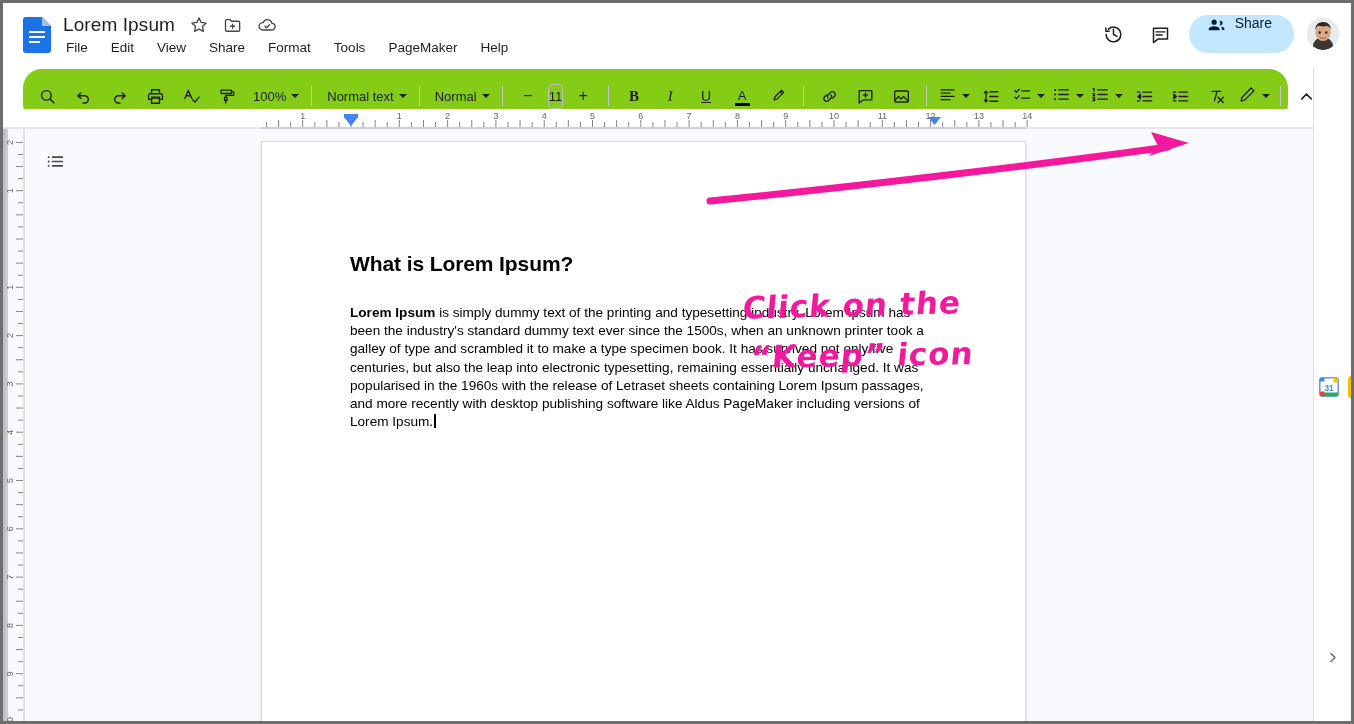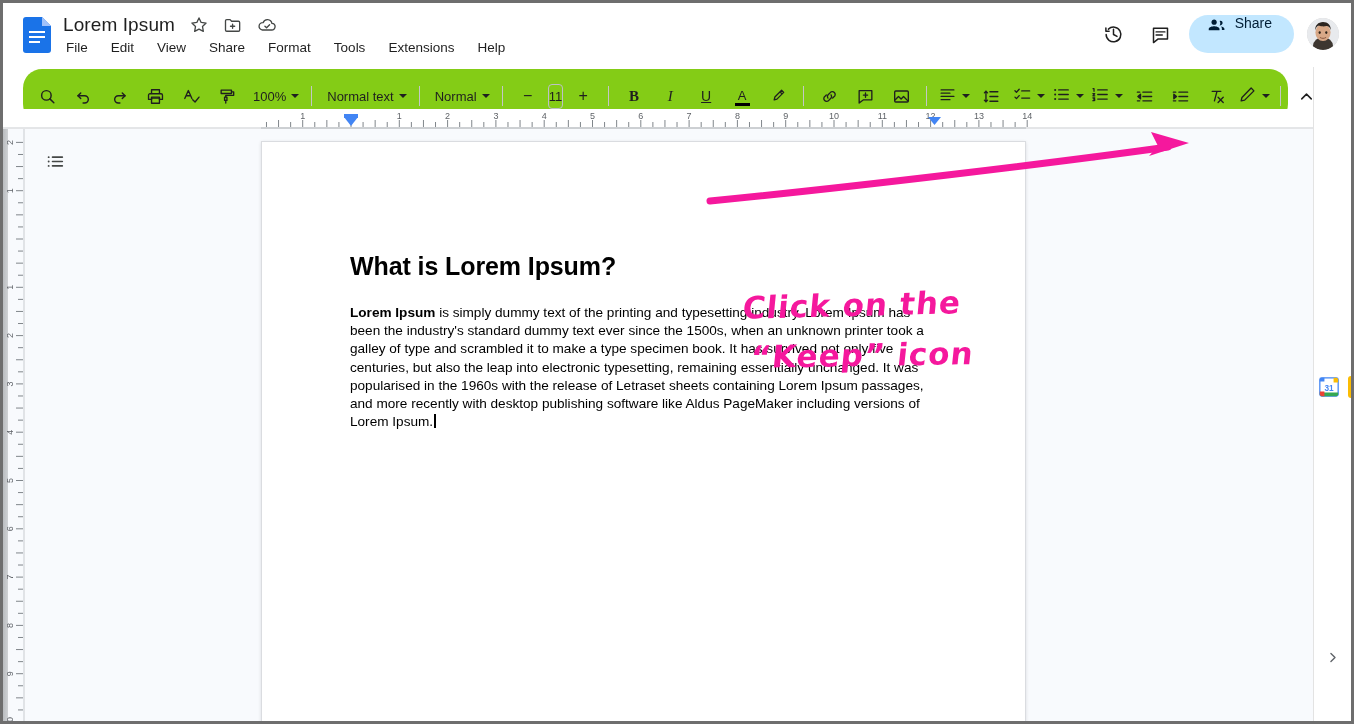--- a/index.html
+++ b/index.html
@@ -127,21 +127,21 @@
 
   .page {
     position: absolute; left: 258px; top: 12px;
     width: 765px; height: 660px;
     background: #ffffff;
     border: 1px solid #dadce0;
     box-shadow: 0 1px 3px rgba(60,64,67,0.16);
   }
   .doc-heading {
     position: absolute; left: 88px; top: 110px;
-    font-size: 25px; font-weight: bold; color: #000000;
+    font-size: 21px; font-weight: bold; color: #000000;
     letter-spacing: -0.1px;
   }
   .doc-body {
     position: absolute; left: 88px; top: 150px; width: 582px;
     font-size: 13.6px; line-height: 18.2px; color: #000000;
     text-align: left;
     margin-top: 12px;
   }
   .doc-body b { font-weight: bold; }
   .caret-bar {
@@ -241,21 +241,21 @@
           </svg>
         </span>
       </div>
       <div class="menu-row">
         <div class="menu-item">File</div>
         <div class="menu-item">Edit</div>
         <div class="menu-item">View</div>
         <div class="menu-item">Share</div>
         <div class="menu-item">Format</div>
         <div class="menu-item">Tools</div>
-        <div class="menu-item">Extensions</div>
+        <div class="menu-item">PageMaker</div>
         <div class="menu-item">Help</div>
       </div>
     </div>
 
     <div class="header-right">
       <div class="hdr-icon-btn">
         <svg viewBox="0 0 24 24" width="21" height="21" fill="none" stroke="#1f1f1f" stroke-width="1.7">
           <path d="M12 6v6l4 2.2" stroke-linecap="round" stroke-linejoin="round"></path>
           <path d="M3.6 12a8.4 8.4 0 1 0 2.6-6.1" stroke-linecap="round"></path>
           <path d="M3.3 4.6v3.7h3.7" stroke-linecap="round" stroke-linejoin="round"></path>

